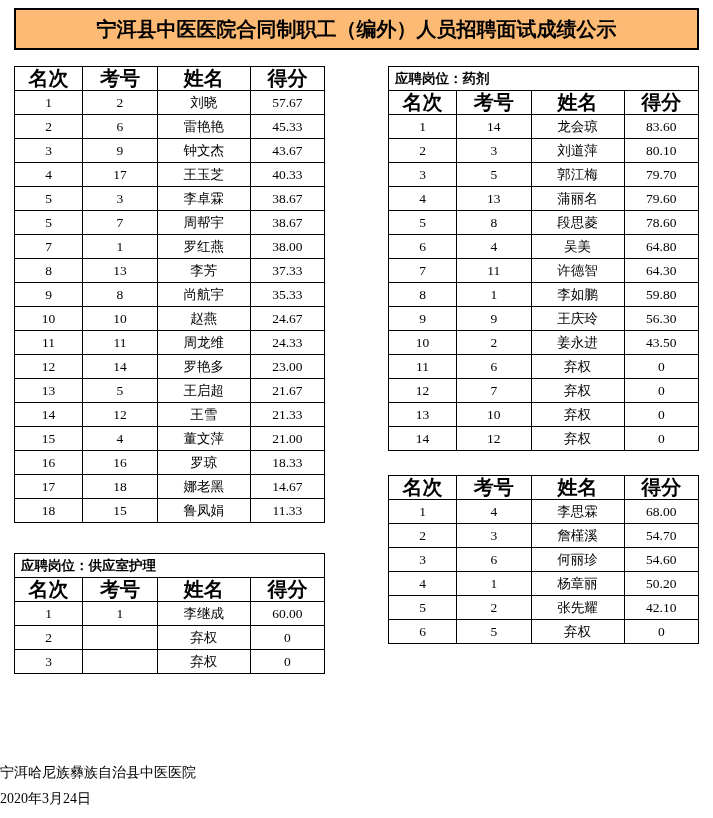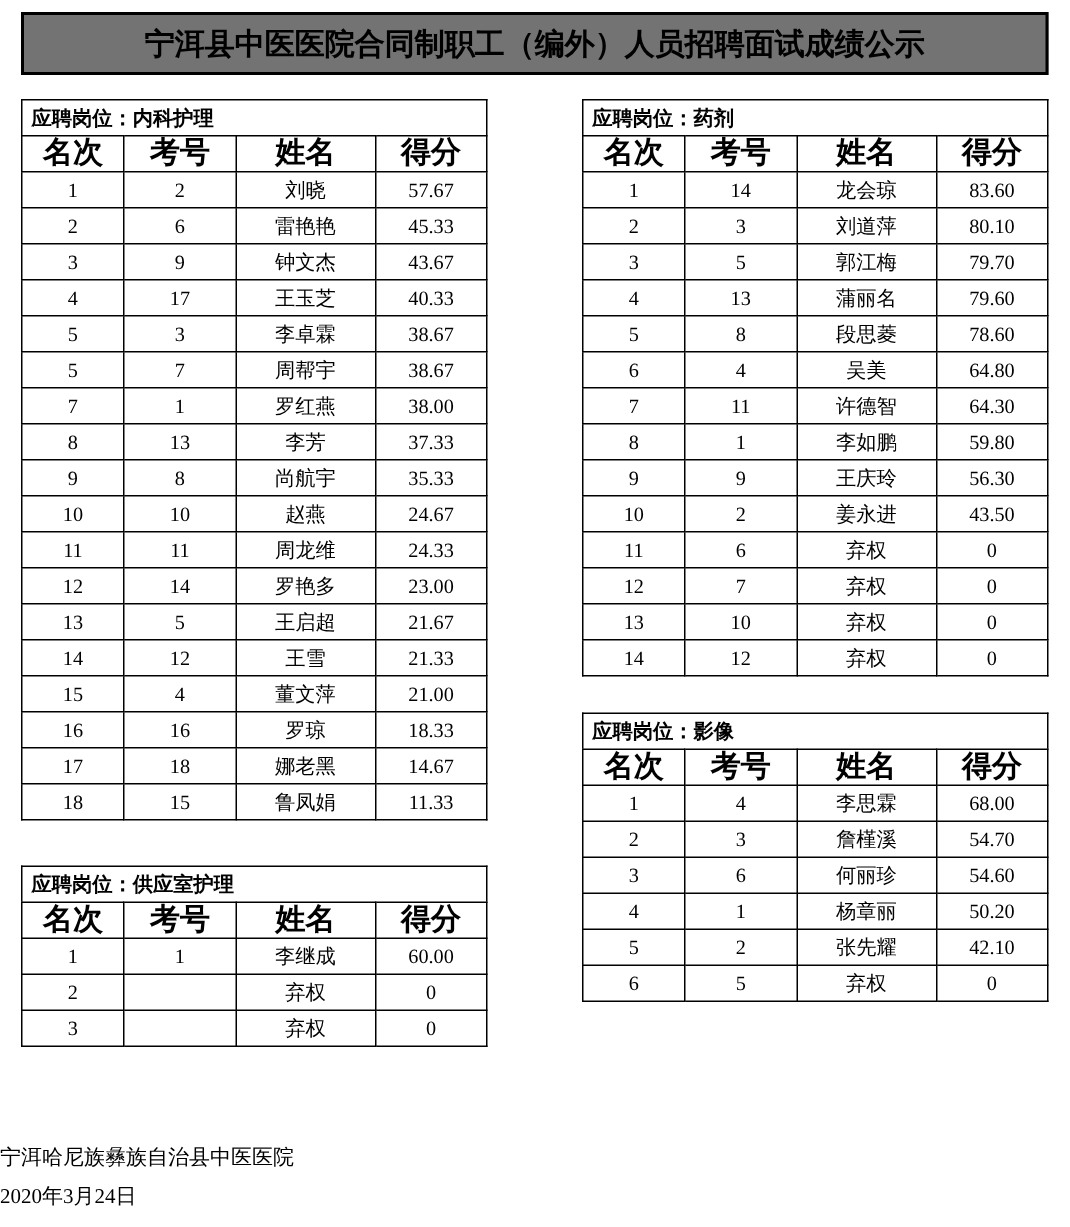--- a/index.html
+++ b/index.html
@@ -22,21 +22,21 @@
     box-sizing: border-box;
     padding: 0;
   }
   .title-wrap {
     margin: 8px 14px 0 14px;
     border: 2px solid #000;
     height: 38px;
     display: flex;
     align-items: center;
     justify-content: center;
-    background: #737373;
+    background: #fdba74;
   }
   .title {
     font-size: 20px;
     font-weight: bold;
     letter-spacing: 0px;
     font-family: "Liberation Serif", "DejaVu Serif", serif;
     white-space: nowrap;
   }
   .columns {
     display: flex;
@@ -117,21 +117,20 @@
 
   <div class="title-wrap">
     <div class="title">宁洱县中医医院合同制职工（编外）人员招聘面试成绩公示</div>
   </div>
 
   <div class="columns">
 
     <div class="col-left">
 
       <div class="block">
-        <div class="post-bar">应聘岗位：内科护理</div>
         <table class="grid">
           <thead>
             <tr>
               <th class="c-rank">名次</th>
               <th class="c-no">考号</th>
               <th class="c-name">姓名</th>
               <th class="c-score">得分</th>
             </tr>
           </thead>
           <tbody>
@@ -385,21 +384,20 @@
                 <td>弃权</td>
                 <td>0</td>
               </tr>
           </tbody>
         </table>
       </div>
 
       <div class="gap-md"></div>
 
       <div class="block">
-        <div class="post-bar">应聘岗位：影像</div>
         <table class="grid">
           <thead>
             <tr>
               <th class="c-rank">名次</th>
               <th class="c-no">考号</th>
               <th class="c-name">姓名</th>
               <th class="c-score">得分</th>
             </tr>
           </thead>
           <tbody>

